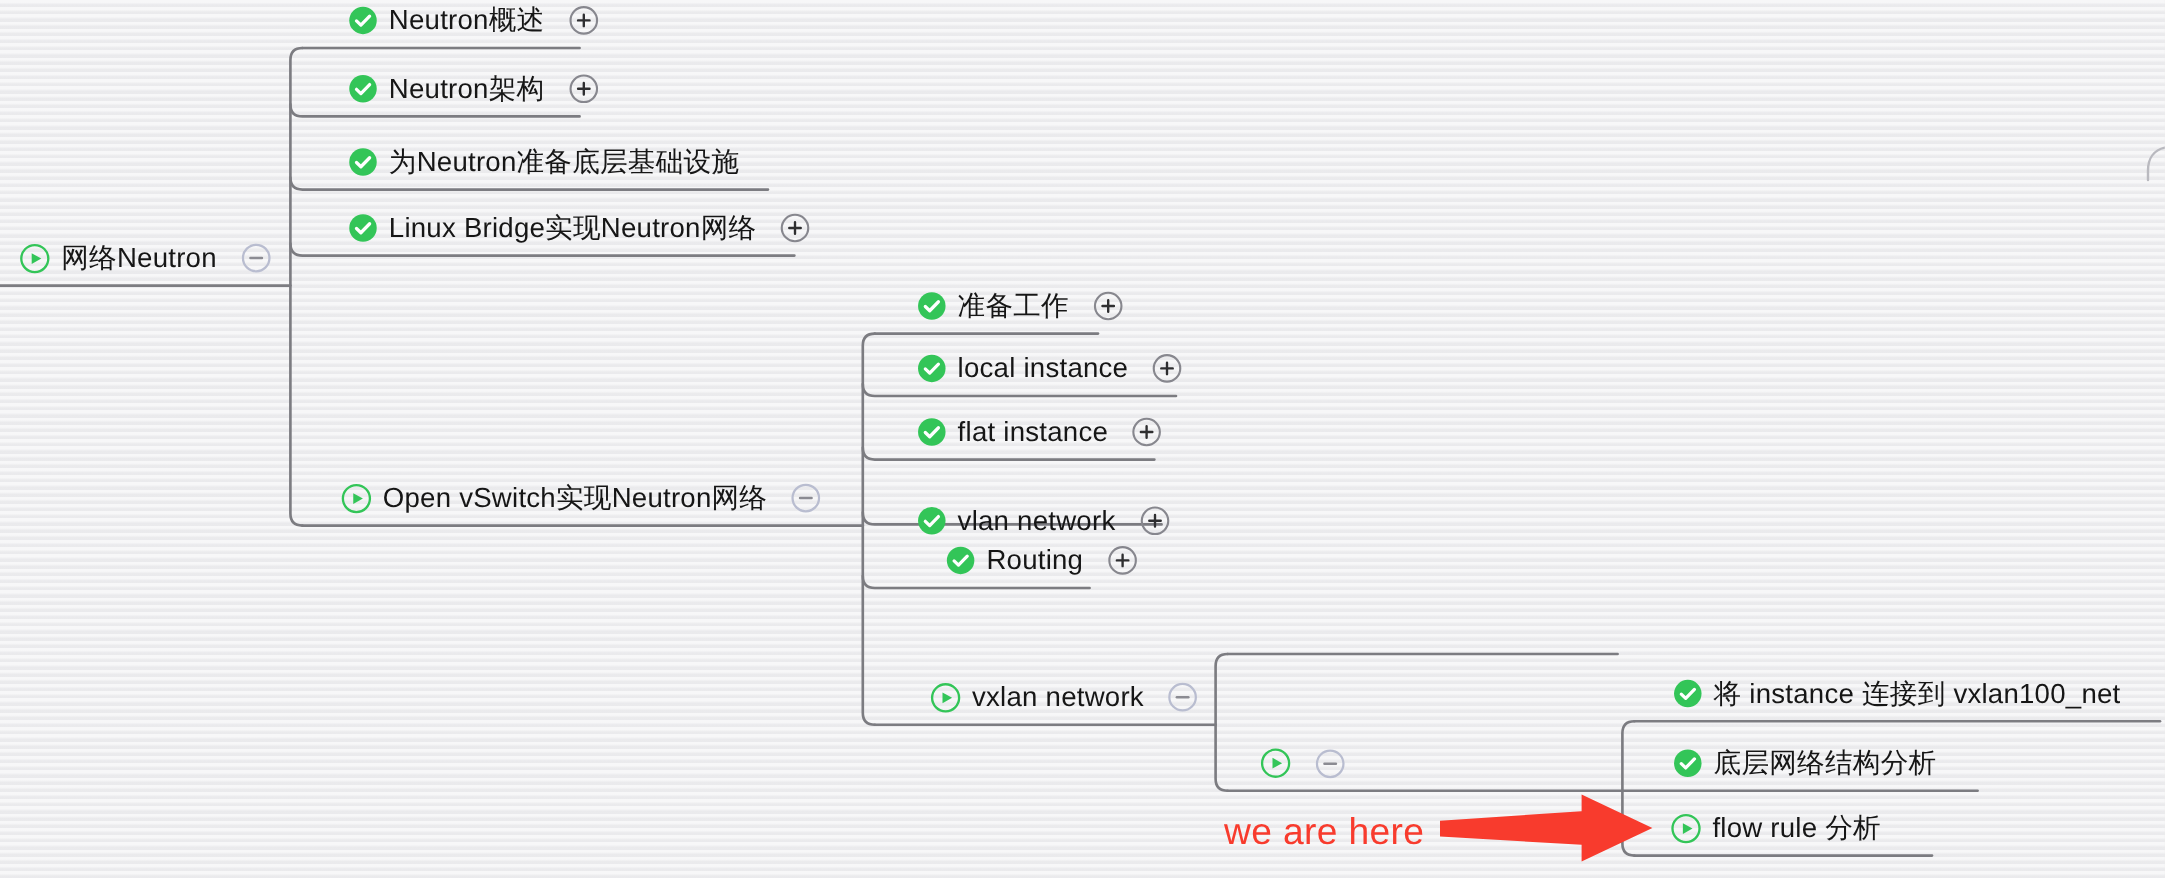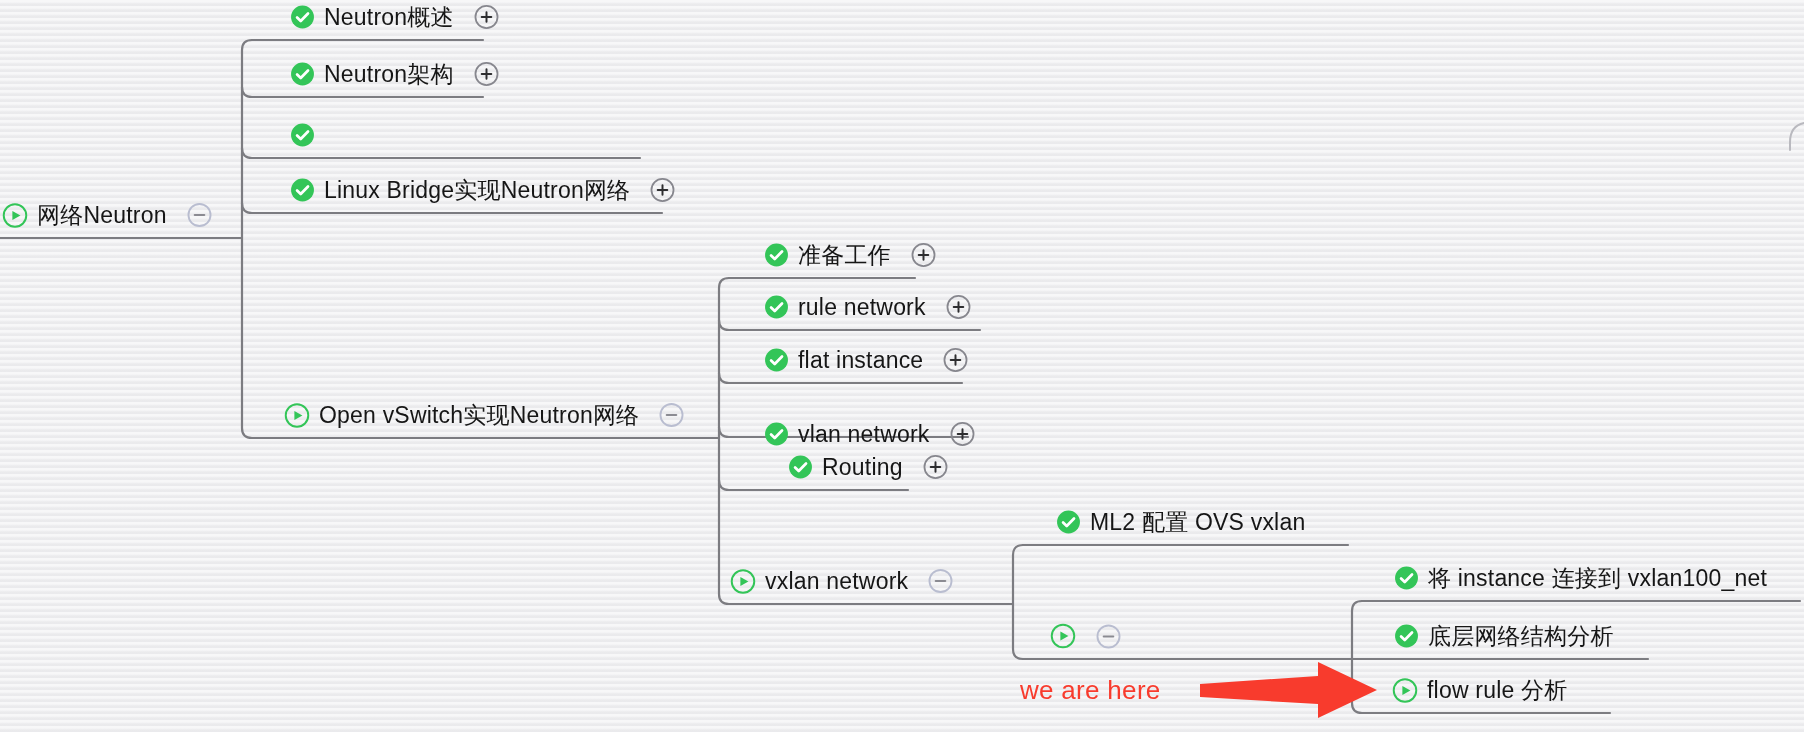--- a/index.html
+++ b/index.html
@@ -27,21 +27,21 @@
   .node .label{
     font-size:23px;color:#161616;margin-left:9px;letter-spacing:.2px;
   }
   .sicon{display:flex;flex:none;}
   .toggle{
     margin-left:20px;width:25px;height:25px;padding:0;border:none;
     background:transparent;display:flex;align-items:center;cursor:pointer;flex:none;
   }
   .annotation-text{
     position:absolute;left:1020px;top:675px;
-    font-size:26px;color:#f83b2d;letter-spacing:.3px;
+    font-size:31px;color:#f83b2d;letter-spacing:.3px;
   }
 </style>
 </head>
 <body>
 
 <div id="canvas">
 
   <svg class="lines" width="1804" height="732" viewBox="0 0 1804 732">
 
     <path d="M0,238 L242,238"></path>
@@ -66,21 +66,21 @@
     <path d="M1023,659 L1352,659"></path>
 
     <path d="M1362,601 Q1352,601 1352,611 L1352,703 Q1352,713 1362,713"></path>
     <path d="M1362,601 L1800,601"></path>
     <path d="M1352,659 L1648,659"></path>
     <path d="M1362,713 L1610,713"></path>
 
     <path class="faint" d="M1804,123 C1795,125 1790,132 1790,142 L1790,150"></path>
   </svg>
 
-  <div class="node" style="left:2px;top:215px">
+  <div class="node" style="left:16px;top:215px">
     <span class="sicon">
       <svg width="26" height="26" viewBox="0 0 24 24">
           <circle cx="12" cy="12" r="10.4" fill="none" stroke="#33c558" stroke-width="1.8"></circle>
           <path d="M9.6 7.9 L17 12 L9.6 16.1 Z" fill="#33c558"></path>
         </svg>
     </span>
     <span class="label">网络Neutron</span>
     <button class="toggle">
       <svg width="25" height="25" viewBox="0 0 24 24">
           <circle cx="12" cy="12" r="10.6" fill="none" stroke="#b9bdd0" stroke-width="1.8"></circle>
@@ -121,20 +121,21 @@
     </button>
   </div>
 
   <div class="node" style="left:290px;top:135px">
     <span class="sicon">
       <svg width="25" height="25" viewBox="0 0 24 24">
           <circle cx="12" cy="12" r="11" fill="#33c558"></circle>
           <path d="M6.8 12.4 L10.3 15.8 L17.3 8.6" stroke="#fff" stroke-width="2.6" fill="none" stroke-linecap="round" stroke-linejoin="round"></path>
         </svg>
     </span>
+    <span class="label">为Neutron准备底层基础设施</span>
   </div>
 
   <div class="node" style="left:284px;top:415px">
     <span class="sicon">
       <svg width="26" height="26" viewBox="0 0 24 24">
           <circle cx="12" cy="12" r="10.4" fill="none" stroke="#33c558" stroke-width="1.8"></circle>
           <path d="M9.6 7.9 L17 12 L9.6 16.1 Z" fill="#33c558"></path>
         </svg>
     </span>
     <span class="label">Open vSwitch实现Neutron网络</span>
@@ -178,21 +179,21 @@
     </button>
   </div>
 
   <div class="node" style="left:764px;top:307px">
     <span class="sicon">
       <svg width="25" height="25" viewBox="0 0 24 24">
           <circle cx="12" cy="12" r="11" fill="#33c558"></circle>
           <path d="M6.8 12.4 L10.3 15.8 L17.3 8.6" stroke="#fff" stroke-width="2.6" fill="none" stroke-linecap="round" stroke-linejoin="round"></path>
         </svg>
     </span>
-    <span class="label">rule network</span>
+    <span class="label">local instance</span>
     <button class="toggle">
       <svg width="25" height="25" viewBox="0 0 24 24">
           <circle cx="12" cy="12" r="10.6" fill="none" stroke="#87878e" stroke-width="1.7"></circle>
           <path d="M12 7.4 V16.6 M7.4 12 H16.6" stroke="#2e2e30" stroke-width="1.9" stroke-linecap="round"></path>
         </svg>
     </button>
   </div>
 
   <div class="node" style="left:764px;top:360px">
     <span class="sicon">
@@ -235,45 +236,36 @@
     </span>
     <span class="label">Routing</span>
     <button class="toggle">
       <svg width="25" height="25" viewBox="0 0 24 24">
           <circle cx="12" cy="12" r="10.6" fill="none" stroke="#87878e" stroke-width="1.7"></circle>
           <path d="M12 7.4 V16.6 M7.4 12 H16.6" stroke="#2e2e30" stroke-width="1.9" stroke-linecap="round"></path>
         </svg>
     </button>
   </div>
 
-  <div class="node" style="left:730px;top:581px">
+  <div class="node" style="left:775px;top:581px">
     <span class="sicon">
       <svg width="26" height="26" viewBox="0 0 24 24">
           <circle cx="12" cy="12" r="10.4" fill="none" stroke="#33c558" stroke-width="1.8"></circle>
           <path d="M9.6 7.9 L17 12 L9.6 16.1 Z" fill="#33c558"></path>
         </svg>
     </span>
     <span class="label">vxlan network</span>
     <button class="toggle">
       <svg width="25" height="25" viewBox="0 0 24 24">
           <circle cx="12" cy="12" r="10.6" fill="none" stroke="#b9bdd0" stroke-width="1.8"></circle>
           <path d="M7.4 12 H16.6" stroke="#8b8b92" stroke-width="2" stroke-linecap="round"></path>
         </svg>
     </button>
   </div>
 
-  <div class="node" style="left:1056px;top:522px">
-    <span class="sicon">
-      <svg width="25" height="25" viewBox="0 0 24 24">
-          <circle cx="12" cy="12" r="11" fill="#33c558"></circle>
-          <path d="M6.8 12.4 L10.3 15.8 L17.3 8.6" stroke="#fff" stroke-width="2.6" fill="none" stroke-linecap="round" stroke-linejoin="round"></path>
-        </svg>
-    </span>
-    <span class="label">ML2 配置 OVS vxlan</span>
-  </div>
 
   <div class="node" style="left:1050px;top:636px">
     <span class="sicon">
       <svg width="26" height="26" viewBox="0 0 24 24">
           <circle cx="12" cy="12" r="10.4" fill="none" stroke="#33c558" stroke-width="1.8"></circle>
           <path d="M9.6 7.9 L17 12 L9.6 16.1 Z" fill="#33c558"></path>
         </svg>
     </span>
     <button class="toggle">
       <svg width="25" height="25" viewBox="0 0 24 24">

